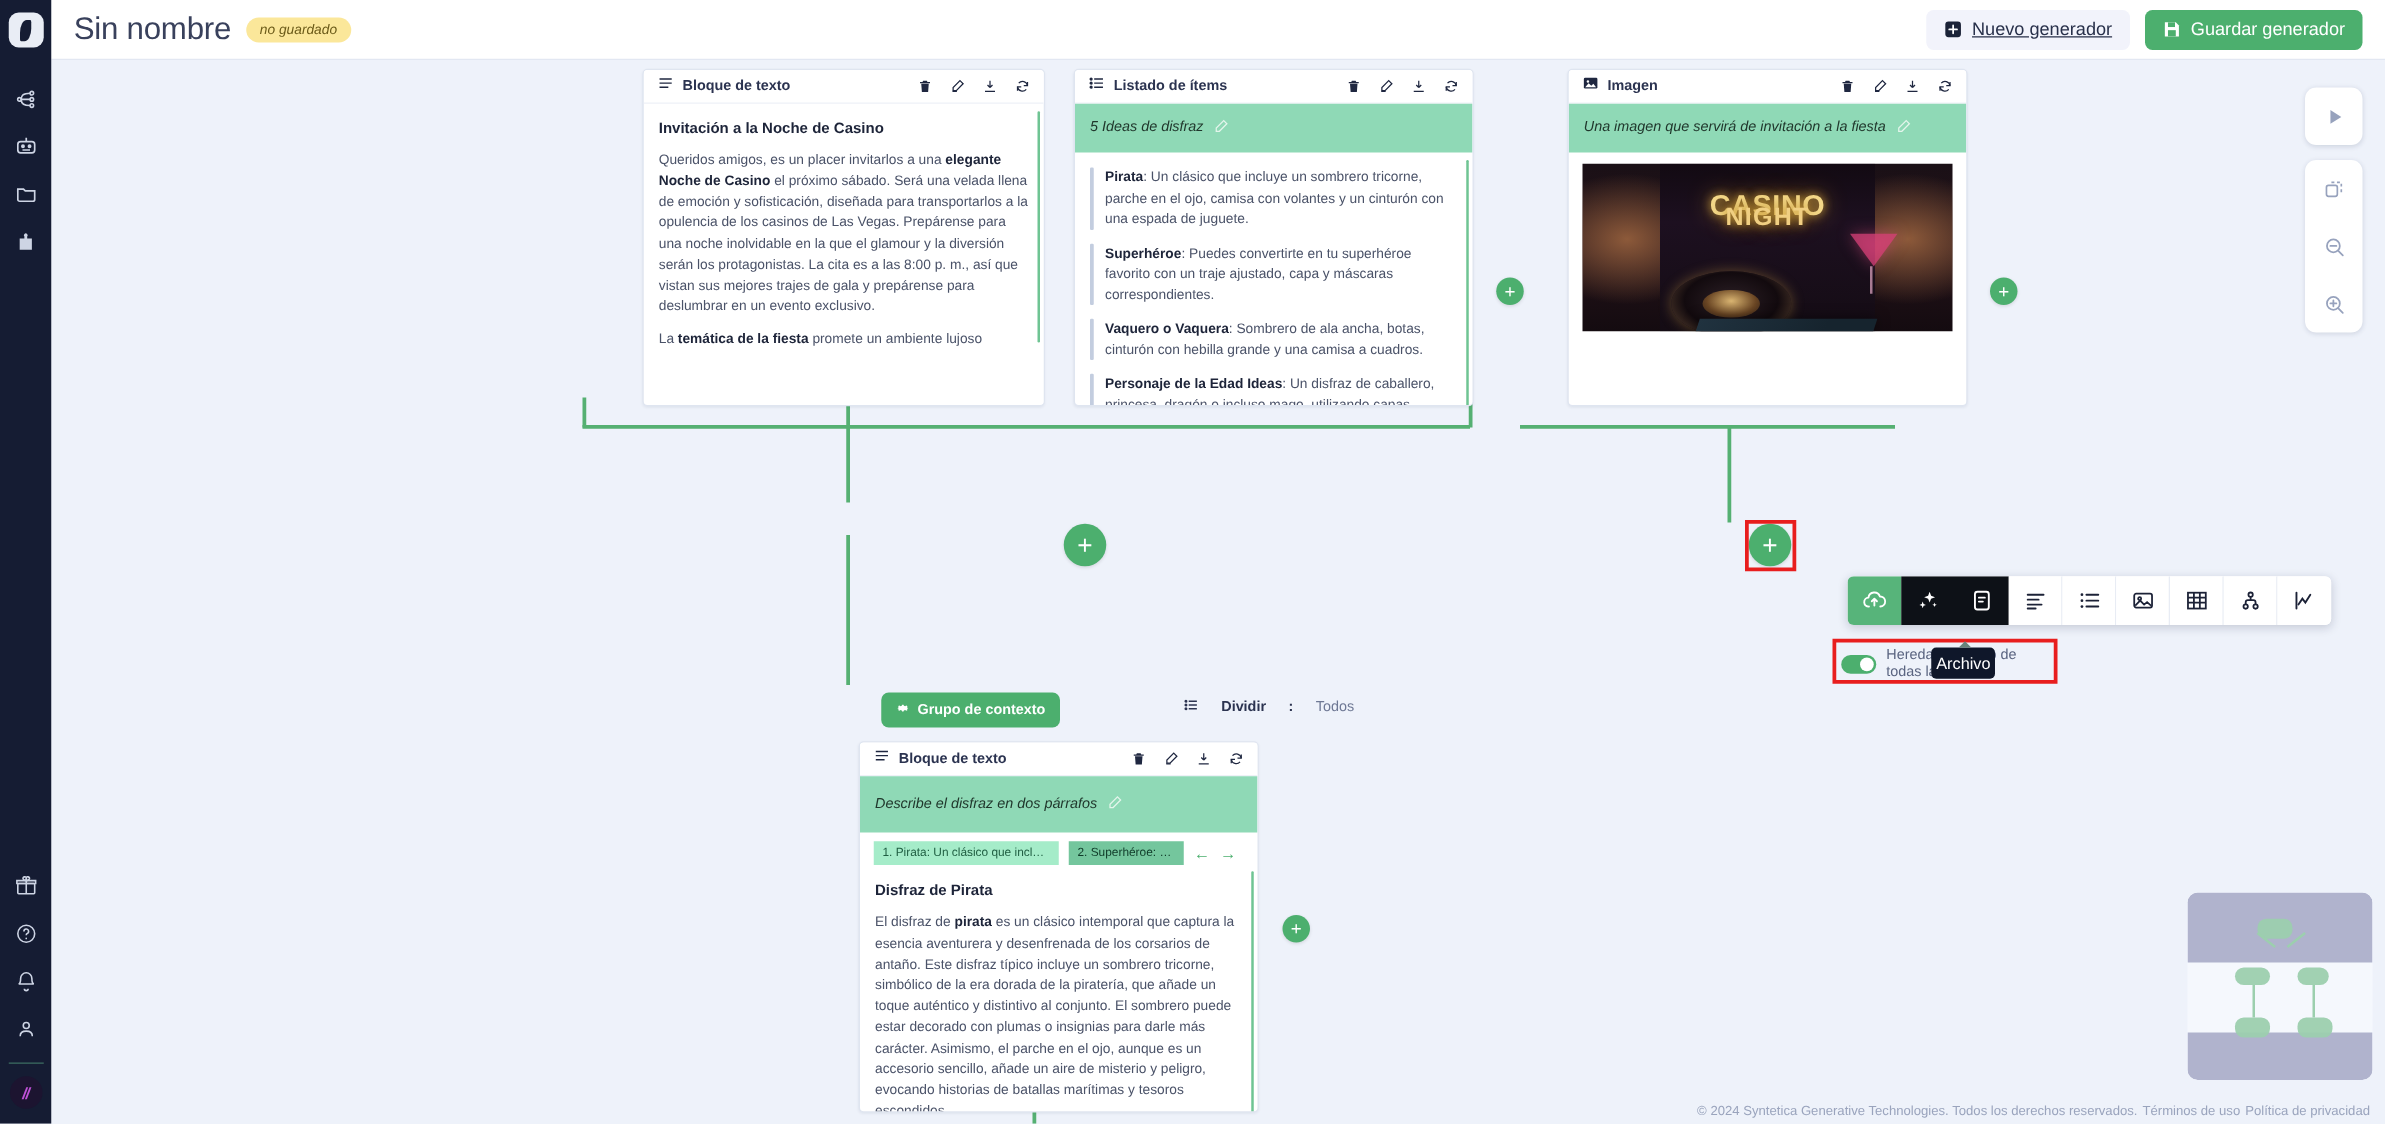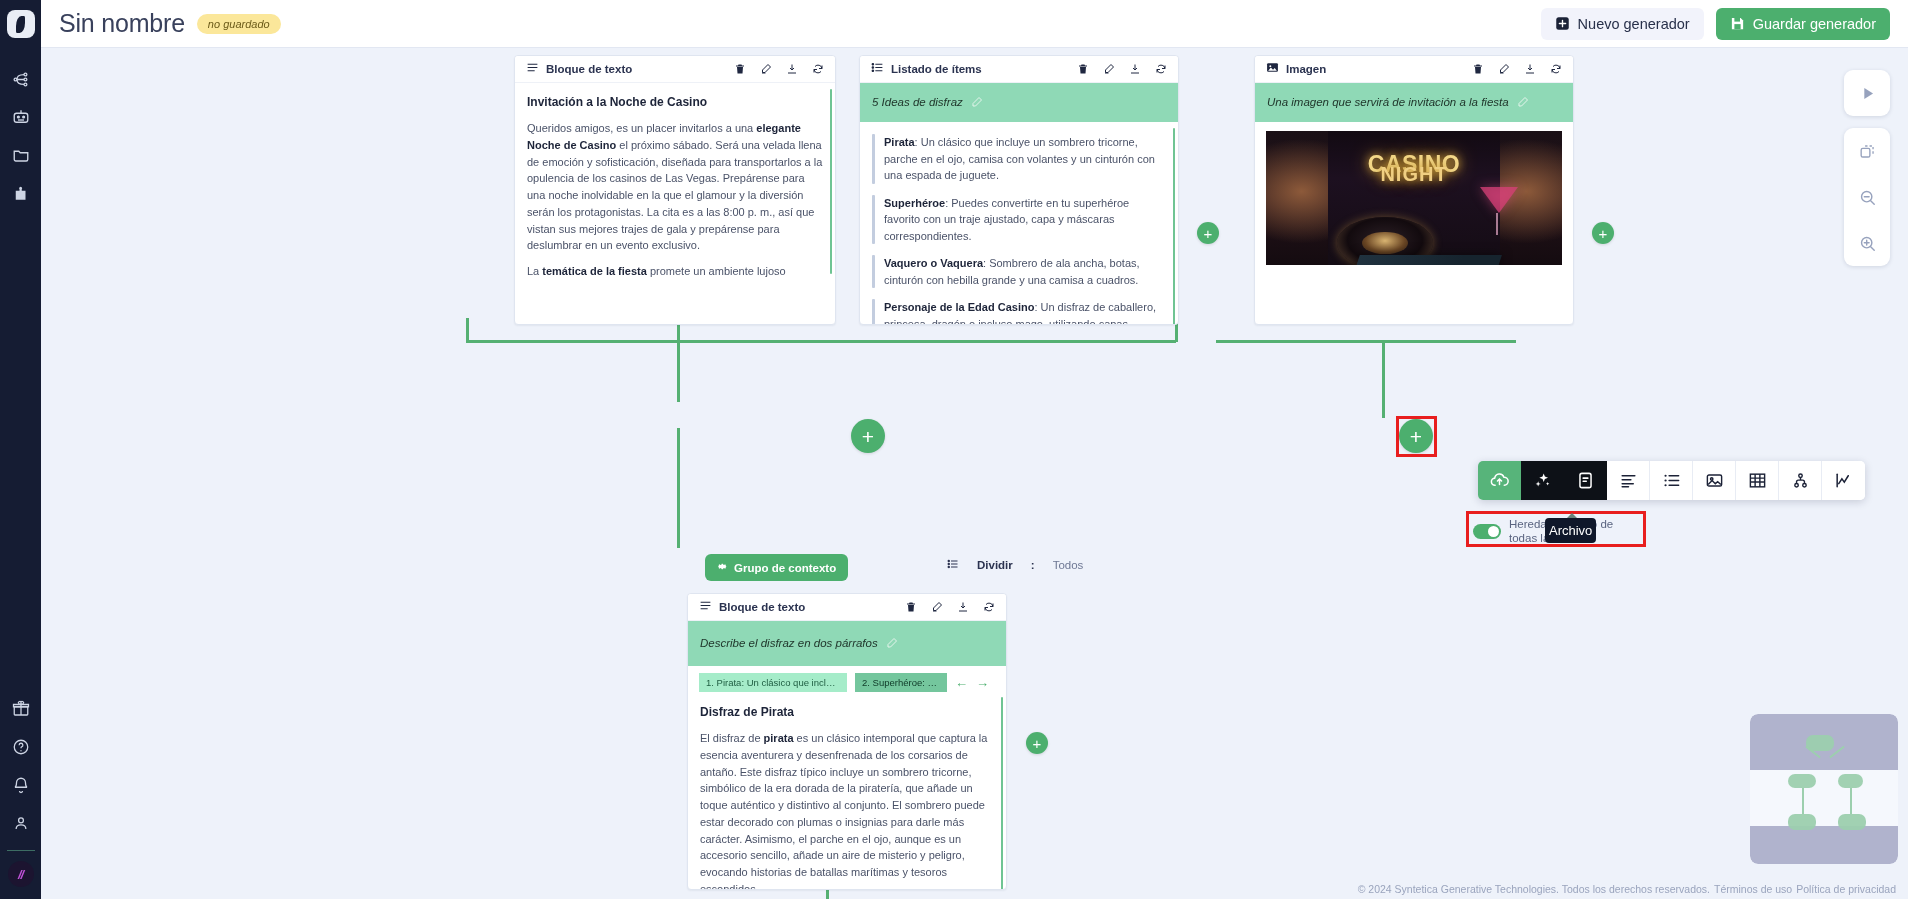--- a/index.html
+++ b/index.html
@@ -57,21 +57,21 @@
   #topbar .badge {
     margin-left: 12px; background: #fbe79a; color: #6b5a18;
     font-size: 11px; font-style: italic; padding: 4px 11px; border-radius: 11px;
   }
   #topbar .grow { flex: 1; }
   .btn {
     display: inline-flex; align-items: center; gap: 8px;
     font-size: 14.5px; border-radius: 6px; cursor: pointer;
     padding: 8px 14px; white-space: nowrap;
   }
-  .btn.ghost { background: #f2f3fb; color: #28304a; margin-right: 12px; }
+  .btn.ghost { background: #f2f3fb; color: #28304a; margin-right: 12px; text-decoration: underline; }
   .btn.primary { background: #4caf6e; color: #ffffff; }
   .btn .gi { display: inline-flex; }
 
   
   #canvas {
     position: absolute; left: 41px; top: 48px;
     width: 1867px; height: 851px;
     background: #eef2fa; overflow: hidden;
   }
 
@@ -489,21 +489,21 @@
       <div class="li-row">
         <div class="bar"></div>
         <div class="txt"><b>Superhéroe</b><span>: Puedes convertirte en tu superhéroe favorito con un traje ajustado, capa y máscaras correspondientes.</span></div>
       </div>
       <div class="li-row">
         <div class="bar"></div>
         <div class="txt"><b>Vaquero o Vaquera</b><span>: Sombrero de ala ancha, botas, cinturón con hebilla grande y una camisa a cuadros.</span></div>
       </div>
       <div class="li-row">
         <div class="bar"></div>
-        <div class="txt"><b>Personaje de la Edad Casino</b><span>: Un disfraz de caballero, princesa, dragón o incluso mago, utilizando capas,</span></div>
+        <div class="txt"><b>Personaje de la Edad Ideas</b><span>: Un disfraz de caballero, princesa, dragón o incluso mago, utilizando capas,</span></div>
       </div>
     </div>
   </div>
 
   <div class="card" style="left:1213px; top:7px; width:320px; height:270px;">
     <div class="chead">
       <span>
         <svg width="13" height="13" viewBox="0 0 24 24" fill="#1f2740">
             <rect x="2" y="4" width="20" height="16" rx="2"></rect>
             <circle cx="8" cy="9.5" r="1.8" fill="#fff"></circle>

